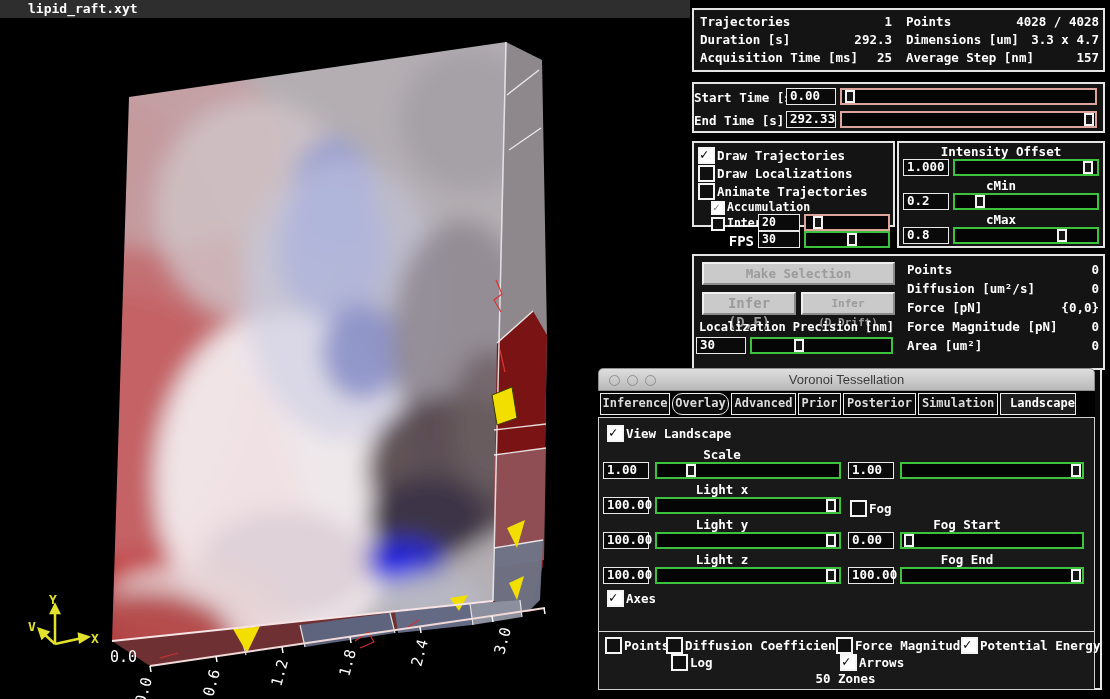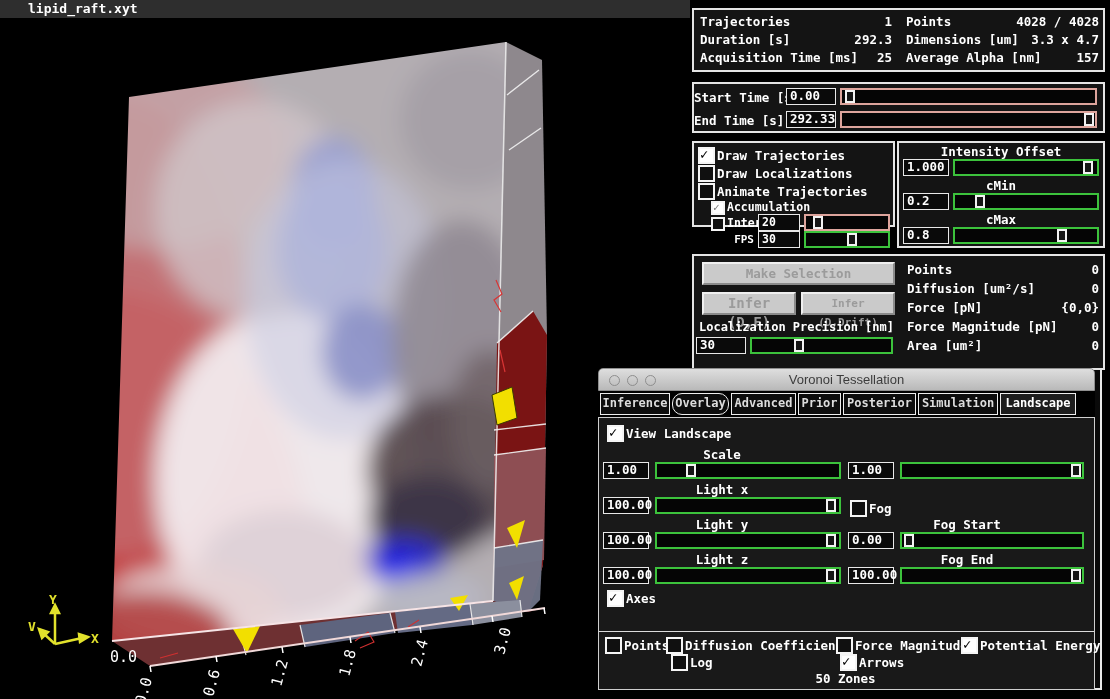--- a/index.html
+++ b/index.html
@@ -36,21 +36,21 @@
   
   .vwin{position:absolute;left:598px;top:368px;width:497px;height:322px;z-index:10;}
   .vtitle{position:absolute;left:0;top:0;right:0;height:23px;border-radius:5px 5px 0 0;
           background:linear-gradient(#dedede,#b9b9b9);border:1px solid #8f8f8f;box-sizing:border-box;}
   .vtitle .txt{position:absolute;left:0;right:0;top:3px;text-align:center;
           font:13px "Liberation Sans",sans-serif;color:#3c3c3c;}
   .tl{position:absolute;top:5.5px;width:11px;height:11px;border:1.5px solid #8e8e8e;border-radius:50%;box-sizing:border-box;}
   .vtabs{position:absolute;left:0;top:23px;right:0;height:26px;background:#000;}
   .tab{position:absolute;top:2px;height:22px;background:#0d0d0d;border:1.5px solid #ededed;box-sizing:border-box;
        font:bold 12px/19px "DejaVu Sans Mono",monospace;color:#dcdcdc;text-align:center;}
-  .tab.active{color:#fff;background:#1d1d1d;font-weight:bold;}
+  .tab.active{color:#fff;background:#1d1d1d;font-weight:bold;text-align:right;}
   .vbody{position:absolute;left:0;top:49px;right:0;bottom:0;background:#191919;
          border:1.5px solid #cfcfcf;box-sizing:border-box;}
   .vsep{position:absolute;left:0;right:0;top:213px;border-top:1.5px solid #dcdcdc;}
   
   .scene{position:absolute;left:0;top:0;z-index:1;}
   .backpanel{position:absolute;left:692px;top:360px;width:410px;height:330px;
              border:2px solid #e8e8e8;background:#0a0a0a;box-sizing:border-box;z-index:4;}
   .swatch{position:absolute;left:2px;top:2px;width:66px;height:16px;background:#ee0000;border:1px solid #ddd;}
 </style>
 </head>
@@ -157,21 +157,21 @@
     <div class="lbl" style="left:6px;top:4px;">Trajectories</div>
     <div class="val" style="left:120px;top:4px;width:78px;">1</div>
     <div class="lbl" style="left:212px;top:4px;">Points</div>
     <div class="val" style="left:295px;top:4px;width:110px;">4028 / 4028</div>
     <div class="lbl" style="left:6px;top:22px;">Duration [s]</div>
     <div class="val" style="left:120px;top:22px;width:78px;">292.3</div>
     <div class="lbl" style="left:212px;top:22px;">Dimensions [um]</div>
     <div class="val" style="left:295px;top:22px;width:110px;">3.3 x 4.7</div>
     <div class="lbl" style="left:6px;top:40px;">Acquisition Time [ms]</div>
     <div class="val" style="left:120px;top:40px;width:78px;">25</div>
-    <div class="lbl" style="left:212px;top:40px;">Average Alpha [nm]</div>
+    <div class="lbl" style="left:212px;top:40px;">Average Step [nm]</div>
     <div class="val" style="left:295px;top:40px;width:110px;">157</div>
   </div>
 
   <div class="panel" style="left:692px;top:82px;width:413px;height:51px;">
     <div class="val" style="left:0px;top:6px;width:88px;">Start Time [s]</div>
     <div class="input" style="left:92px;top:4px;width:50px;">0.00</div>
     <div class="slider pink" style="left:146px;top:4px;width:257px;">
       <div class="handle" style="left: min(1%, 100% - 11px);"></div>
     </div>
     <div class="val" style="left:0px;top:29px;width:88px;">End Time [s]</div>
@@ -189,21 +189,21 @@
     <span class="cb" style="left:4px;top:40px;"></span>
     <span class="cblbl" style="left:23px;top:41px;">Animate Trajectories</span>
     <span class="cb sm dim checked" style="left:17px;top:58px;"></span>
     <span class="cblbl" style="left:33px;top:57px;font-size:11.5px;">Accumulation</span>
     <span class="cb sm" style="left:17px;top:74px;"></span>
     <span class="cblbl" style="left:33px;top:73px;font-size:11.5px;">Interval</span>
     <div class="input" style="left:64px;top:71px;width:42px;font-size:11.5px;">20</div>
     <div class="slider pink" style="left:110px;top:71px;width:86px;">
       <div class="handle" style="left: min(8%, 100% - 11px);"></div>
     </div>
-    <div class="val" style="left:28px;top:90px;width:32px;font-size:11px;">FPS</div>
+    <div class="val" style="left:28px;top:90px;width:32px;font-size:14px;">FPS</div>
     <div class="input" style="left:64px;top:88px;width:42px;font-size:11.5px;">30</div>
     <div class="slider" style="left:110px;top:88px;width:86px;">
       <div class="handle" style="left: min(50%, 100% - 11px);"></div>
     </div>
   </div>
 
   <div class="panel" style="left:897px;top:141px;width:208px;height:107px;">
     <div class="lbl ctr" style="left:0;top:1px;width:204px;">Intensity Offset</div>
     <div class="input" style="left:4px;top:16px;width:46px;">1.000</div>
     <div class="slider" style="left:54px;top:16px;width:146px;">

